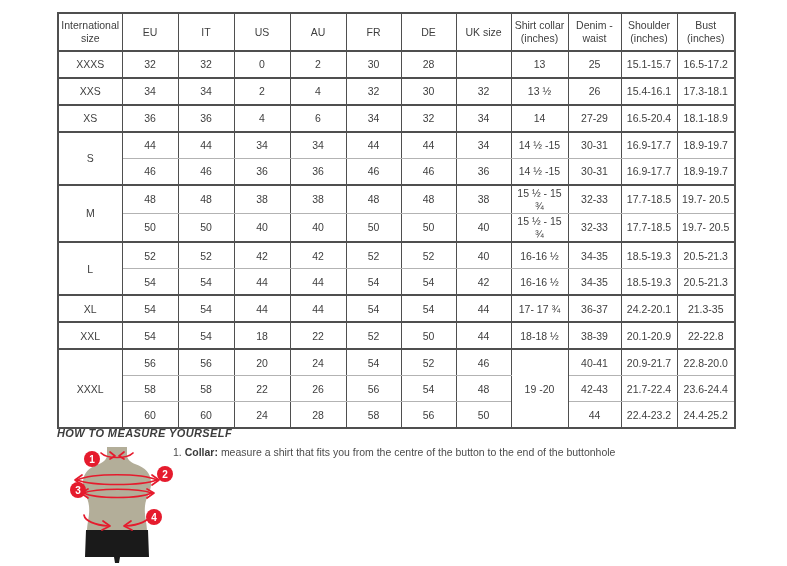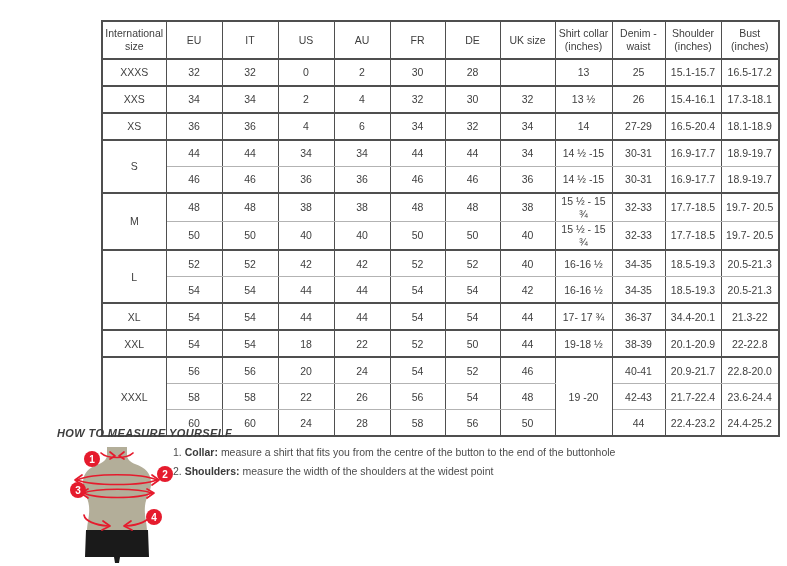--- a/index.html
+++ b/index.html
@@ -11,24 +11,24 @@
     --text-dark:#3e3e3e;
   }
   html,body{margin:0;padding:0;}
   body{
     width:787px;height:566px;position:relative;overflow:hidden;
     background:#ffffff;color:var(--text-dark);
     font-family:"Liberation Sans",sans-serif;
   }
   
   table.size-chart{
-    position:absolute;left:57px;top:20px;width:677px;
+    position:absolute;left:57px;top:12px;width:677px;
     border-collapse:collapse;table-layout:fixed;
     border:2px solid var(--border-dark);
-    font-size:10.5px;color:var(--text-dark);margin-left:44px;
+    font-size:10.5px;color:var(--text-dark);
   }
   .size-chart th,.size-chart td{
     border:1px solid var(--border-dark);
     text-align:center;vertical-align:middle;
     padding:1px 1px;font-weight:400;line-height:1.2;
     height:23px;overflow:hidden;
   }
   .size-chart thead th{height:34px;border-bottom-width:2px;}
   .size-chart tr.group td{border-top-width:2px;}
   .size-chart tr.sub td{border-top:1px solid var(--border-light);}
@@ -210,33 +210,33 @@
         <td>XL</td>
         <td>54</td>
         <td>54</td>
         <td>44</td>
         <td>44</td>
         <td>54</td>
         <td>54</td>
         <td>44</td>
         <td>17- 17 ¾</td>
         <td>36-37</td>
-        <td>34.4-20.1</td>
-        <td>21.3-22</td>
+        <td>24.2-20.1</td>
+        <td>21.3-35</td>
       </tr>
       <tr class="group">
         <td>XXL</td>
         <td>54</td>
         <td>54</td>
         <td>18</td>
         <td>22</td>
         <td>52</td>
         <td>50</td>
         <td>44</td>
-        <td>19-18 ½</td>
+        <td>18-18 ½</td>
         <td>38-39</td>
         <td>20.1-20.9</td>
         <td>22-22.8</td>
       </tr>
       <tr class="group presub">
         <td rowspan="3">XXXL</td>
         <td>56</td>
         <td>56</td>
         <td>20</td>
         <td>24</td>
@@ -316,14 +316,13 @@
     <text class="badge-num" x="21" y="47.5">3</text>
   </g>
   <g>
     <circle class="badge-circle" cx="97" cy="71" r="8"></circle>
     <text class="badge-num" x="97" y="74.5">4</text>
   </g>
 </svg>
 
 <div class="steps" id="steps">
     <div class="step"><span>1.</span> <b>Collar:</b> <span>measure a shirt that fits you from the centre of the button to the end of the buttonhole</span></div>
-    <div class="step"><span>2.</span> <b>Shoulders:</b> <span>measure the width of the shoulders at the widest point</span></div>
   </div>
 
 </body></html>

